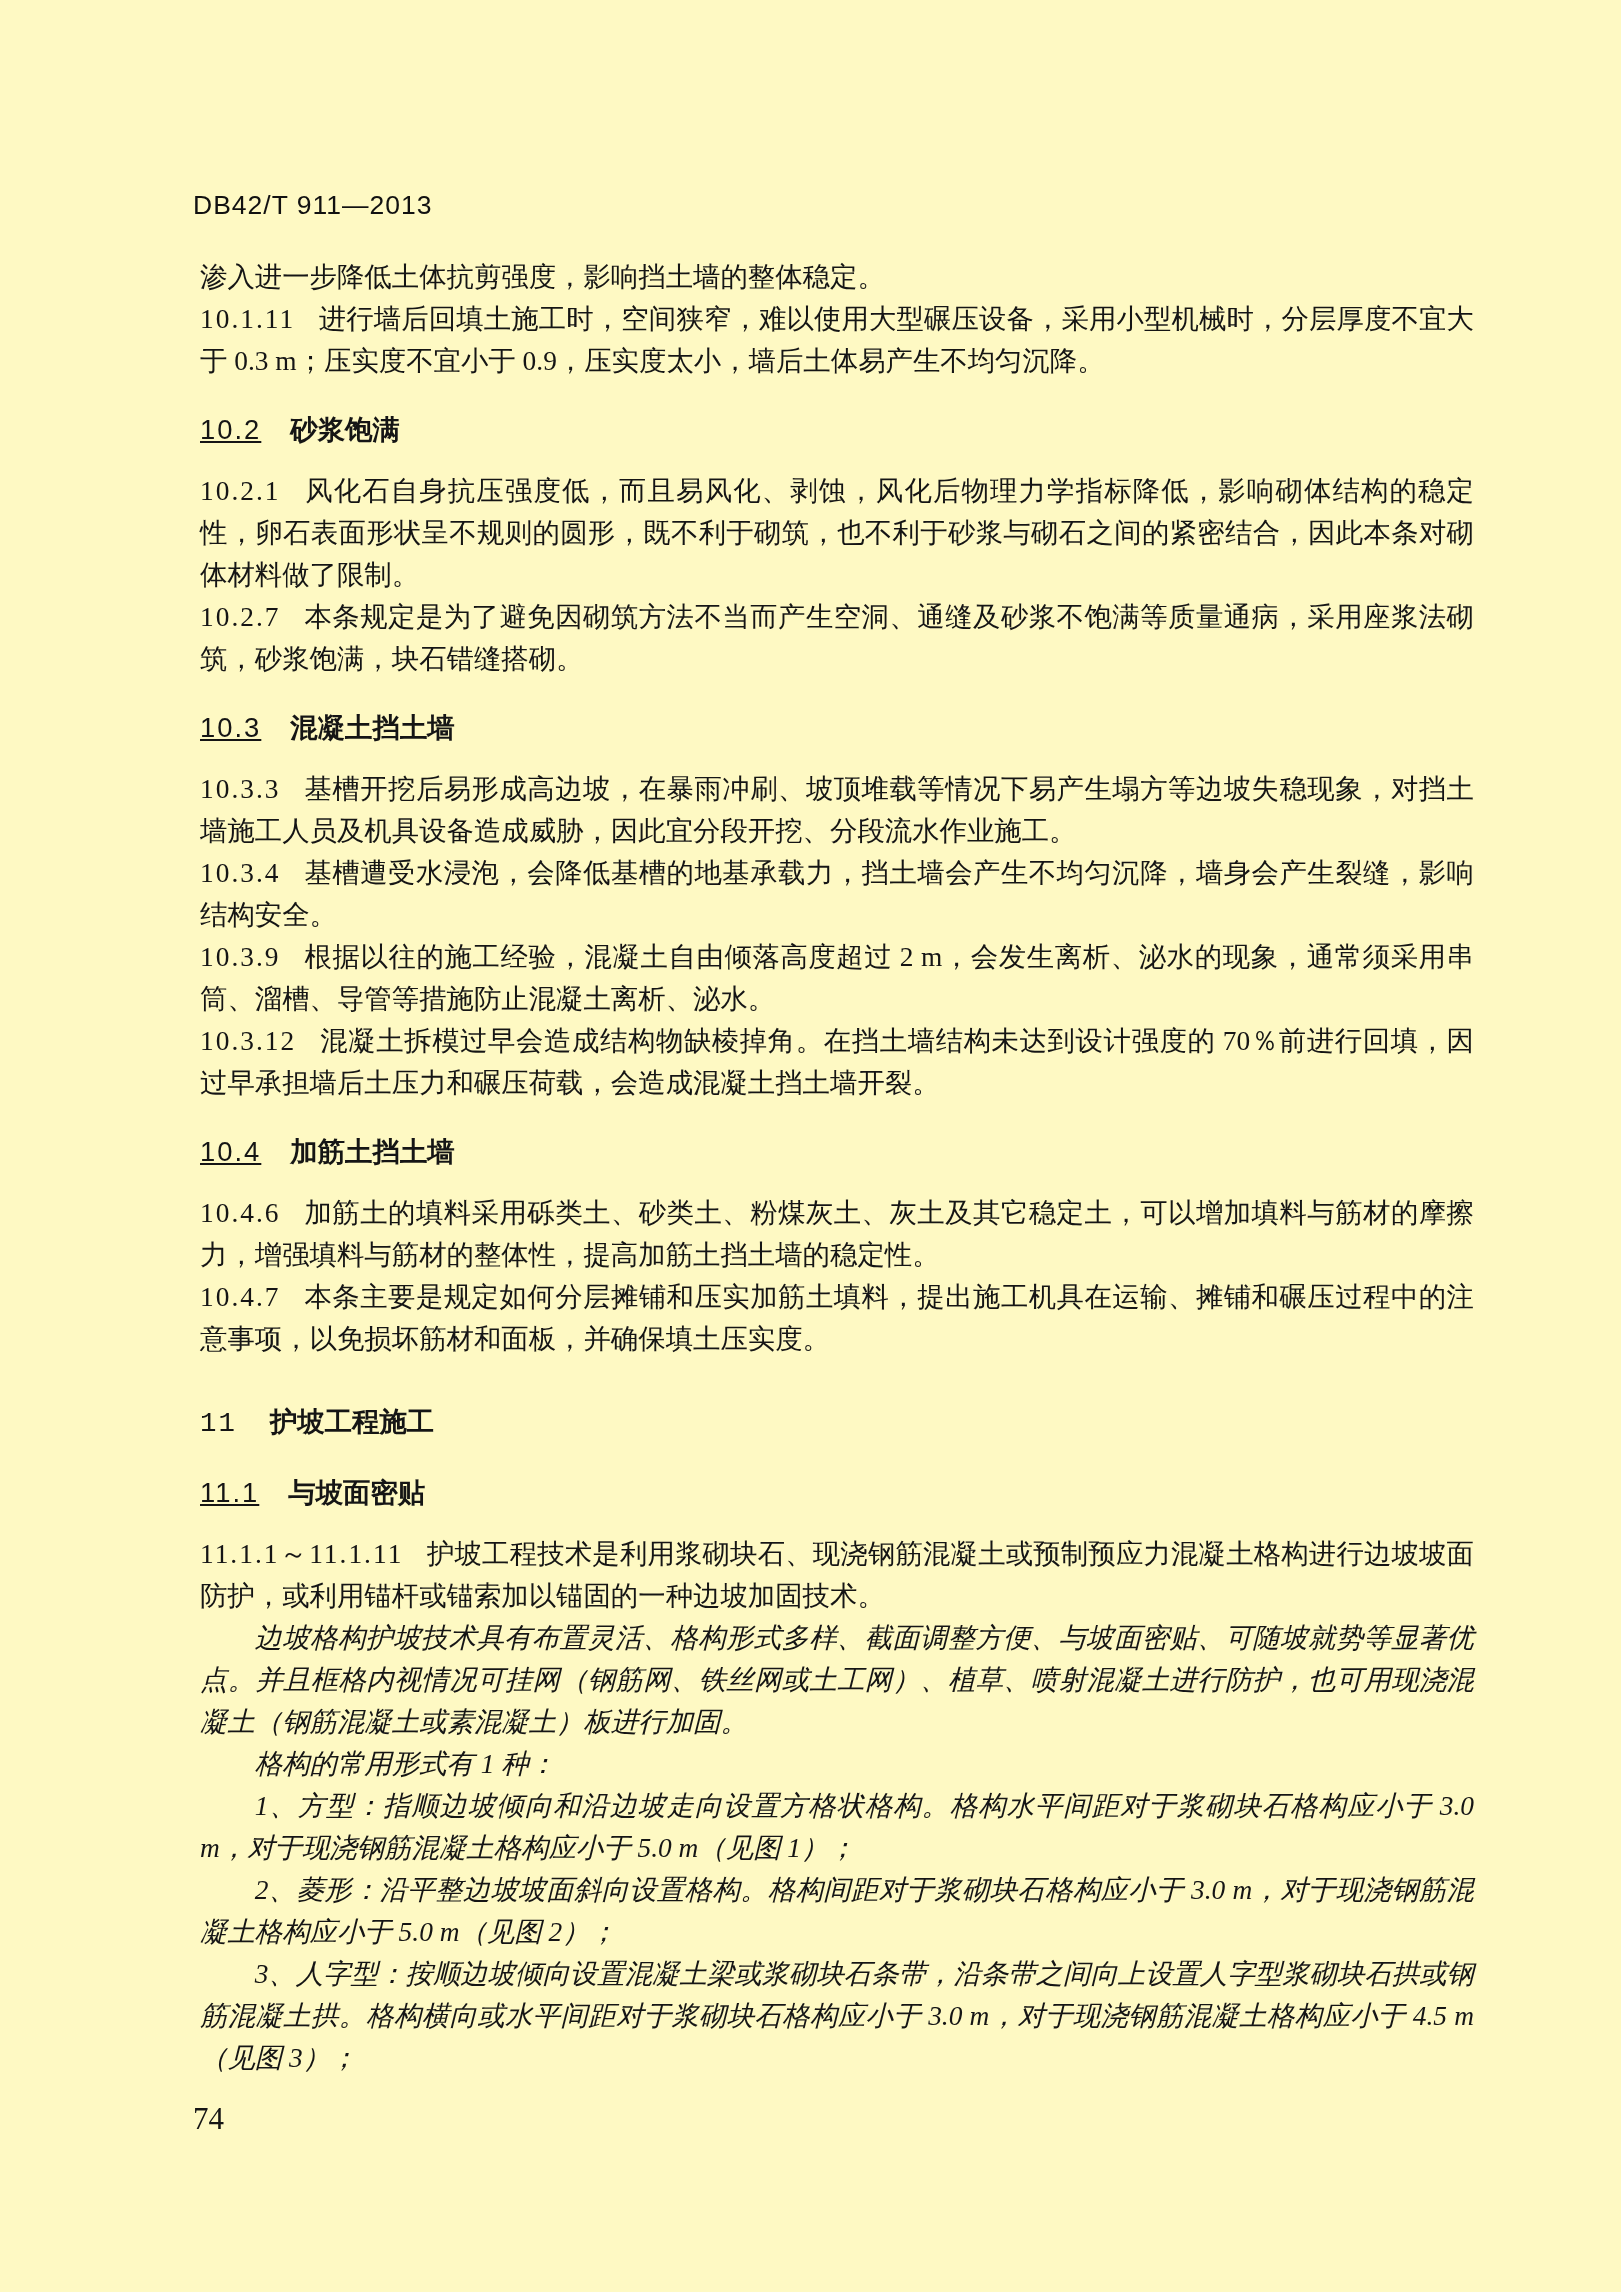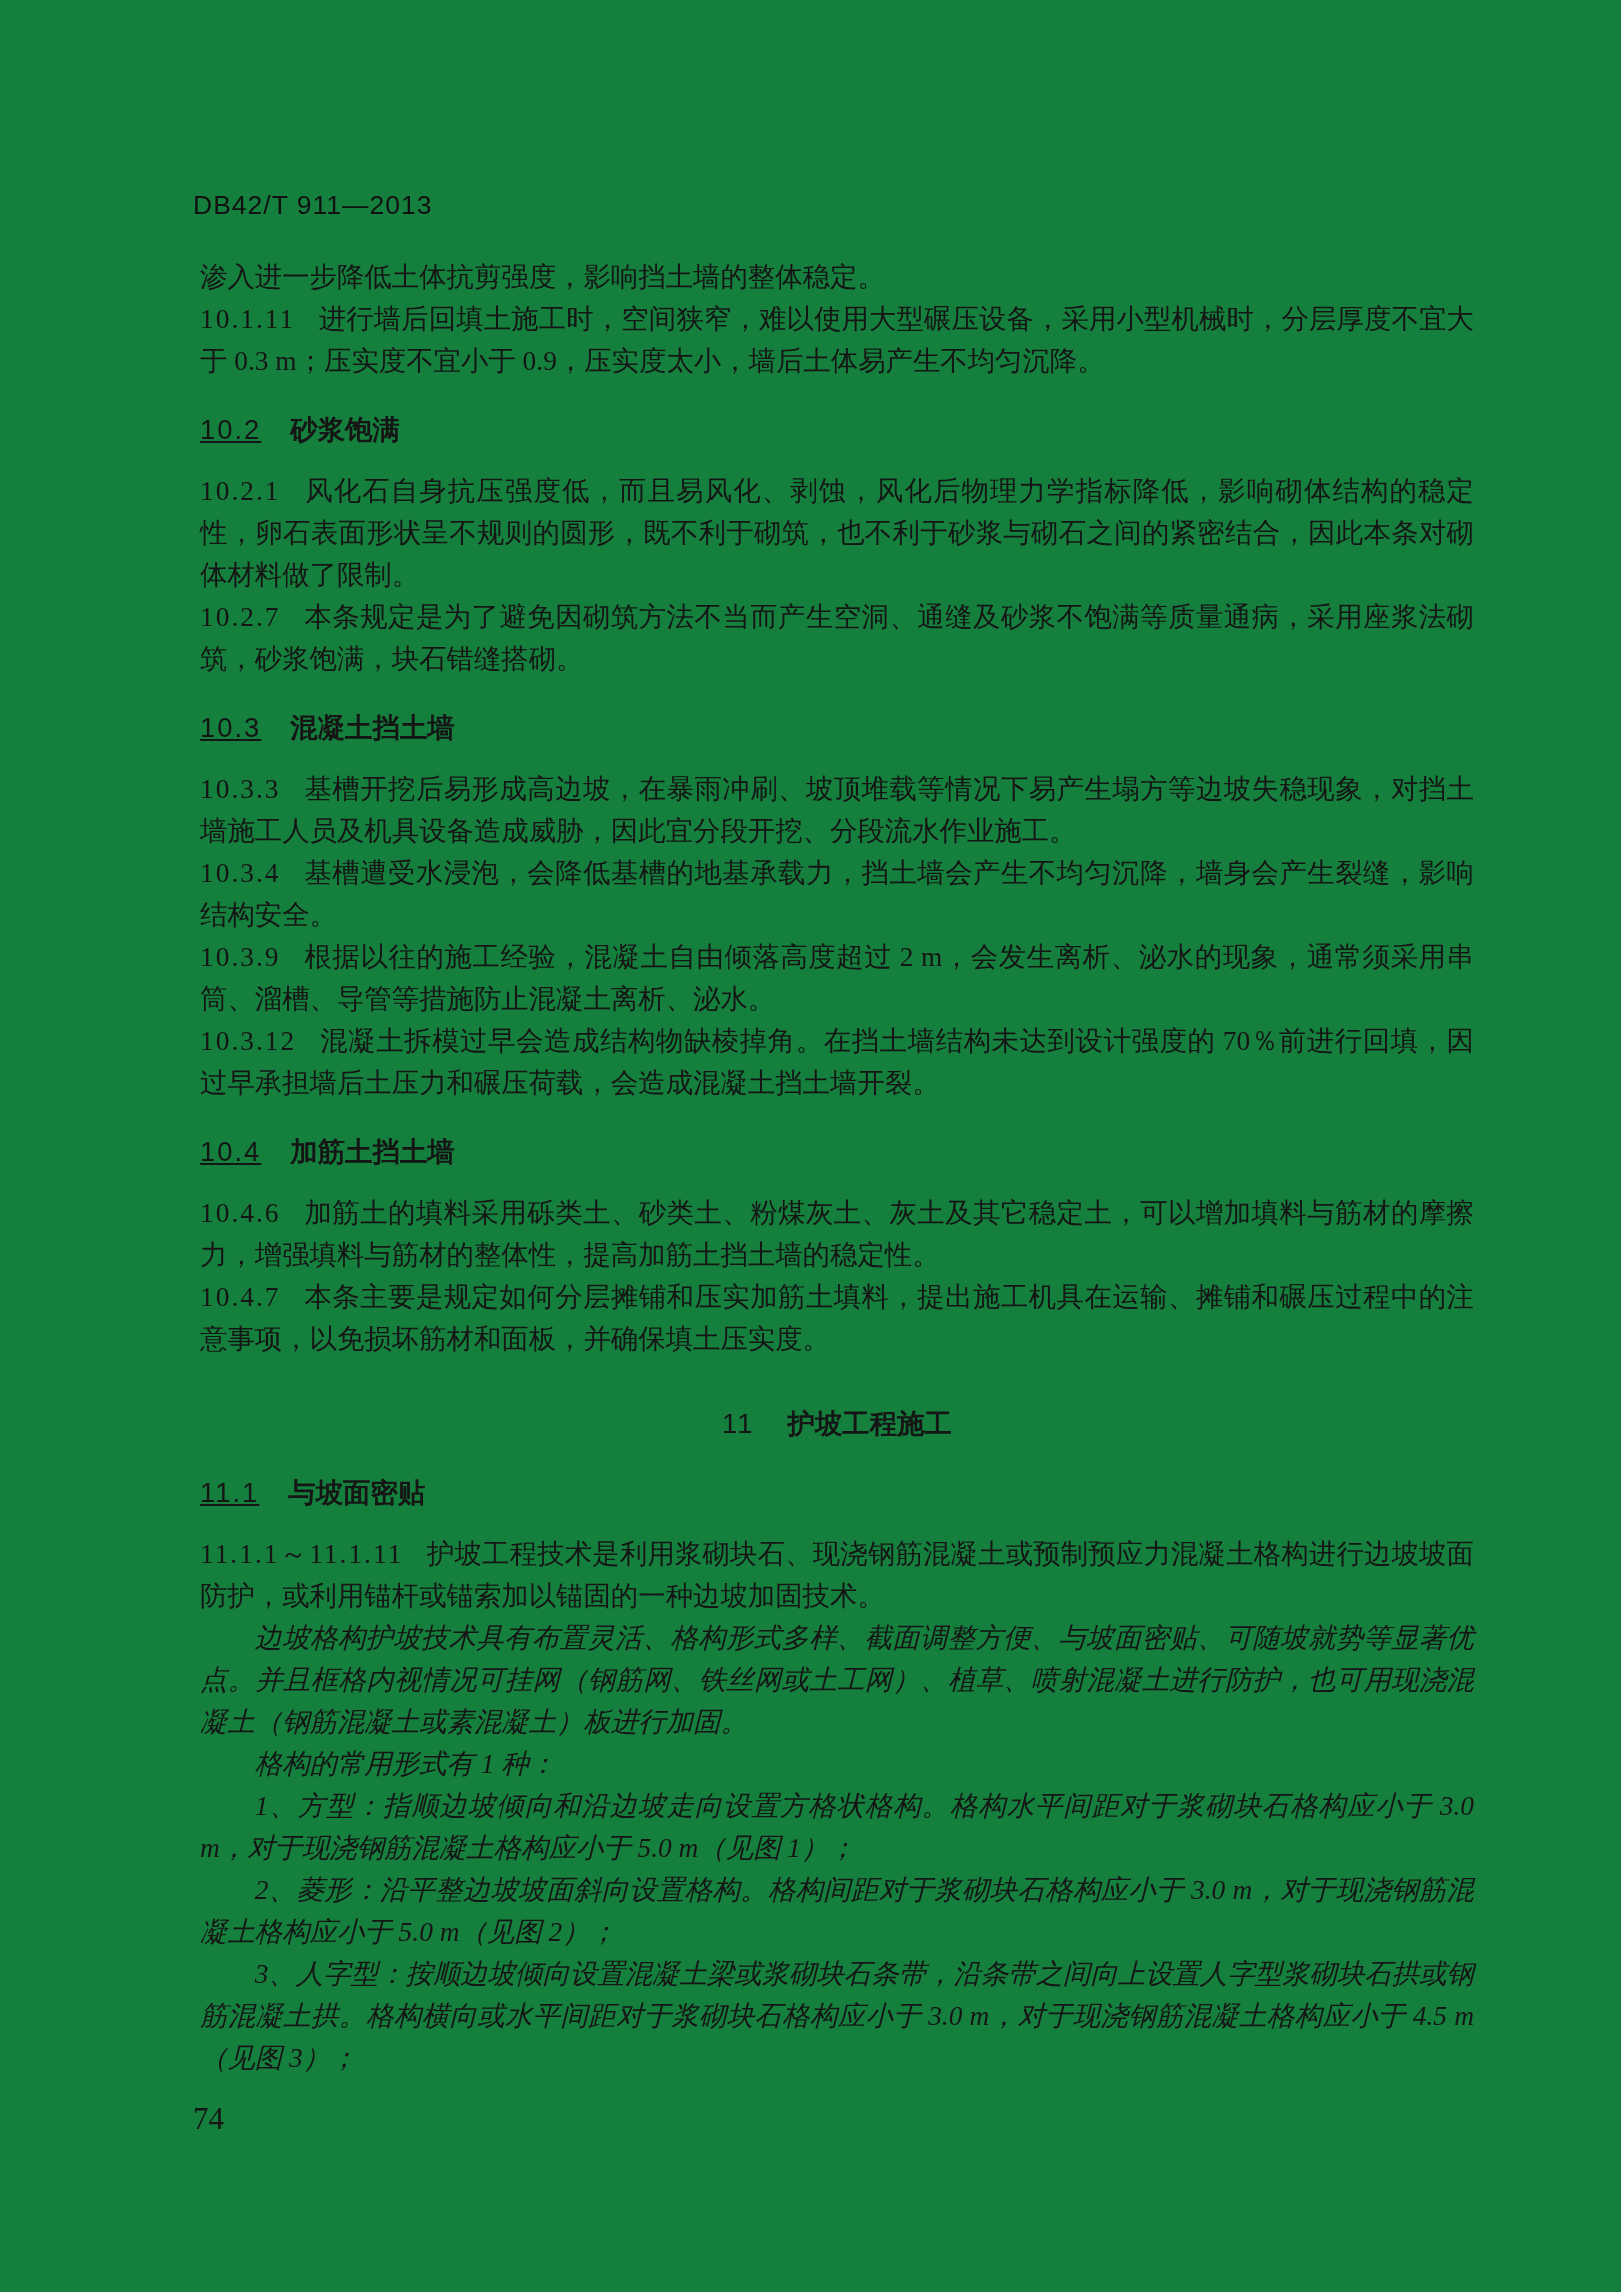--- a/index.html
+++ b/index.html
@@ -4,21 +4,21 @@
 <style>
   * { margin:0; padding:0; box-sizing:border-box; }
   html, body {
     background:#ffffff;
     font-family:"Liberation Serif","DejaVu Serif",serif;
   }
   .page {
     position:relative;
     width:1621px;
     height:2293px;
-    background:#15803d;
+    background:#fef9c3;
     color:#151515;
     overflow:hidden;
   }
   .doc-header {
     position:absolute;
     left:193px;
     top:190px;
     font-family:"Liberation Sans","DejaVu Sans",sans-serif;
     font-size:26.5px;
     letter-spacing:1px;
@@ -51,26 +51,26 @@
     margin:26.5px 0 19.6px 0;
     text-align:left;
   }
   .sec-heading .sec-num {
     font-weight:normal;
     letter-spacing:2px;
     margin-right:29px;
     text-decoration:underline;
   }
   .chapter-heading {
-    font-family:Liberation Sans, sans-serif;
+    font-family:Liberation Mono, monospace;
     font-size:27.4px;
     line-height:42px;
     font-weight:bold;
     margin:43px 0 13.7px 0;
-    text-align:center;
+    text-align:left;
   }
   .chapter-heading .sec-num {
     font-weight:normal;
     letter-spacing:2px;
     margin-right:33px;
   }
   .doc-footer {
     position:absolute;
     left:193px;
     top:2103px;

